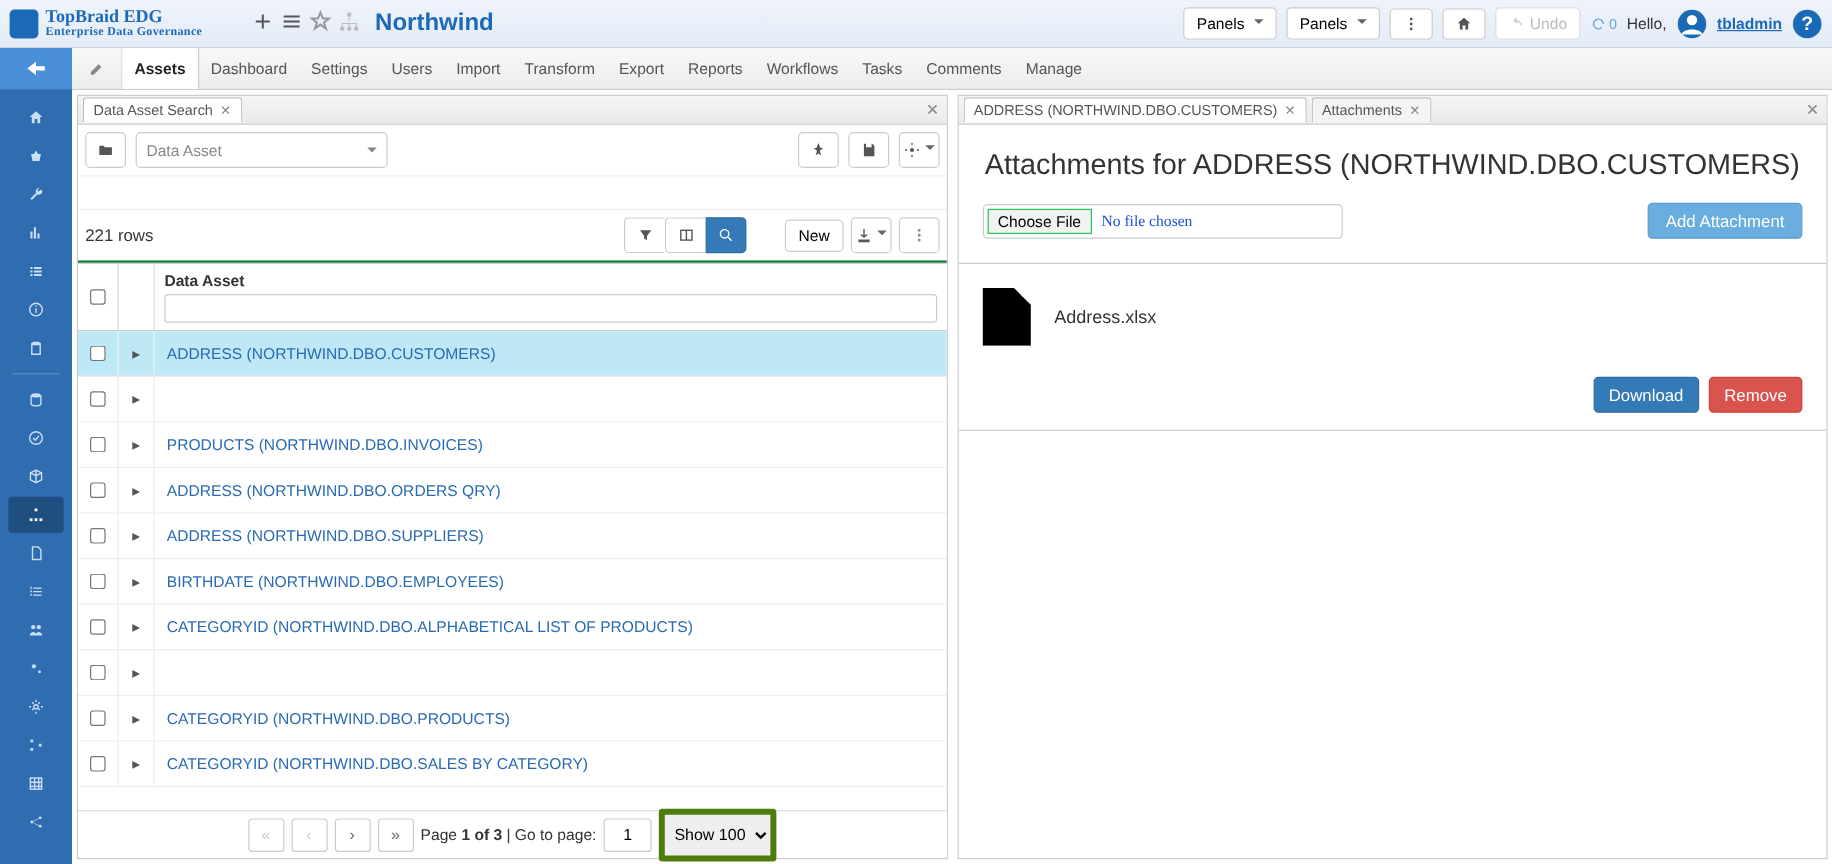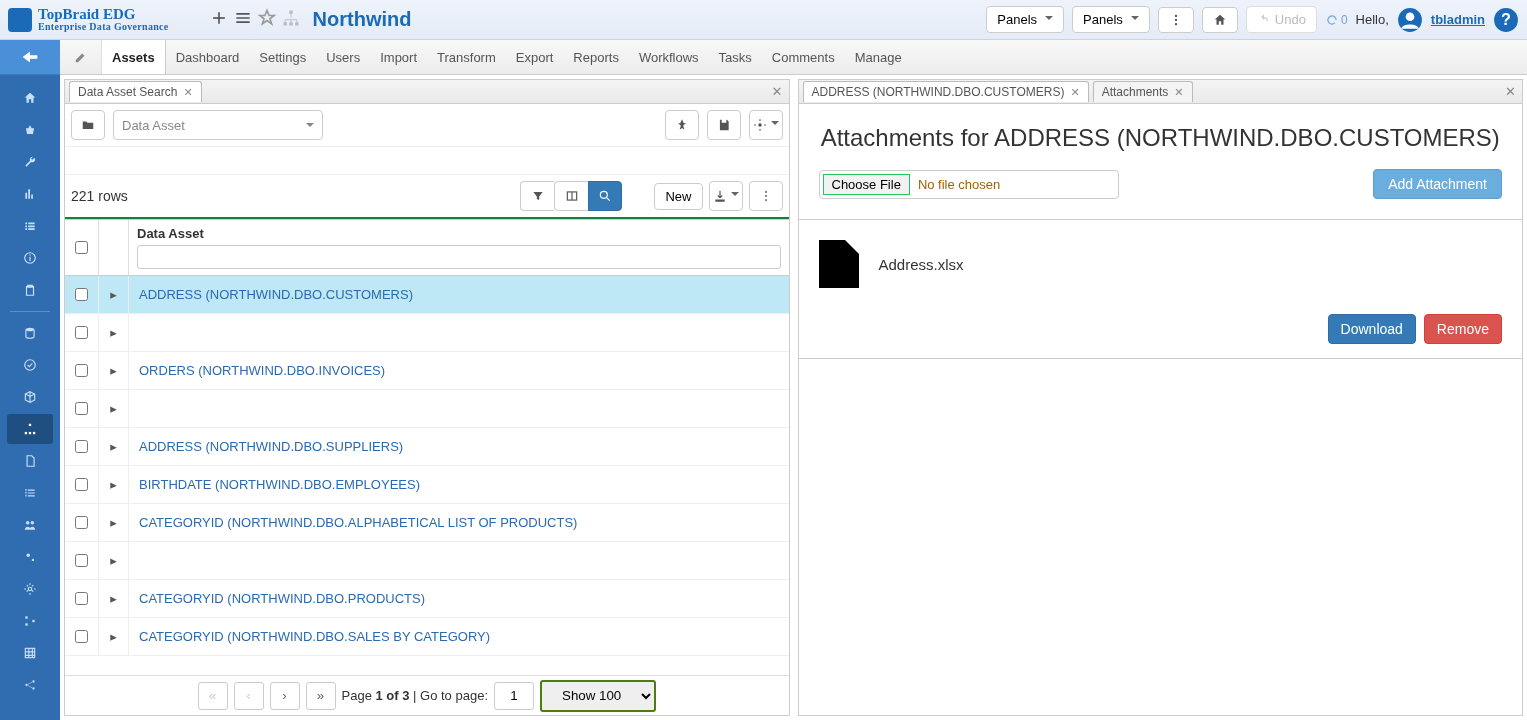--- a/index.html
+++ b/index.html
@@ -72,29 +72,29 @@
 .grid-row.selected{ background:#bfe8f6; }
 .gr-check{ width:34px; display:flex; align-items:center; justify-content:center; border-right:1px solid #eee; height:100%; }
 .gr-exp{ width:30px; display:flex; align-items:center; justify-content:center; border-right:1px solid #eee; height:100%; color:#555; cursor:pointer; }
 .gr-main{ flex:1; padding:0 10px; }
 .gr-main a{ color:#2a6ab3; text-decoration:none; cursor:pointer; }
 
 .pager { height:40px; border-top:1px solid #ddd; display:flex; align-items:center; justify-content:center; gap:6px; background:#fff; }
 .pg-btn{ width:30px; height:28px; border:1px solid #ccc; border-radius:3px; background:#fff; display:flex;align-items:center;justify-content:center; cursor:pointer; color:#666; }
 .pg-btn.disabled{ color:#ccc; }
 .pg-input{ width:40px; height:28px; border:1px solid #ccc; border-radius:3px; text-align:center; }
-.pg-select{ height:32px; border:2px solid #4d7c0f; border-radius:3px; padding:0 16px; }
+.pg-select{ height:44px; border:5px solid #4d7c0f; border-radius:3px; padding:0 4px; }
 
 
 .att-body { padding:12px 20px; overflow:auto; flex:1; }
 .att-title { text-align:center; font-size:24px; color:#333; margin:6px 0 16px; line-height:1.3; }
 .file-row { display:flex; align-items:center; gap:20px; justify-content:space-between; margin-bottom:20px; }
 .file-picker { display:flex; align-items:center; border:1px solid #ccc; border-radius:4px; padding:3px 6px 3px 3px; gap:8px; width:300px; }
 .file-picker button{ border:1px solid #22c55e; background:#f2f2f2; padding:2px 8px; font-size:13px; cursor:pointer; }
-.file-picker span{ color:#a16207; }
+.file-picker span{ color:#1d4ed8;font-family:Liberation Serif, serif; }
 .btn-blue-lt{ background:#6aaee0; color:#fff; border:1px solid #5c9ed0; border-radius:4px; padding:6px 14px; font-size:14px; cursor:pointer; }
 .att-divider{ border-top:1px solid #ccc; margin:10px -20px 20px; }
 .att-item { display:flex; align-items:center; gap:20px; }
 .file-ico { width:40px; height:48px; background:#000; position:relative; }
 .file-ico::before{ content:""; position:absolute; right:-1px; top:-1px; border:8px solid #fff; border-left-color:transparent; border-bottom-color:transparent; }
 .att-name{ font-size:15px; color:#333; }
 .att-actions{ display:flex; justify-content:flex-end; gap:8px; margin-top:26px; }
 .btn-blue{ background:#337ab7; color:#fff; border:1px solid #2e6da4; border-radius:4px; padding:6px 12px; font-size:14px; cursor:pointer; }
 .btn-red{ background:#d9534f; color:#fff; border:1px solid #d43f3a; border-radius:4px; padding:6px 12px; font-size:14px; cursor:pointer; }
 
@@ -420,27 +420,28 @@
               <div class="gr-check">
                 <input type="checkbox" style="">
               </div>
               <div class="gr-exp">▸</div>
             </div>
             <div class="grid-row">
               <div class="gr-check">
                 <input type="checkbox" style="">
               </div>
               <div class="gr-exp">▸</div>
-              <div class="gr-main"><a>ORDERS (NORTHWIND.DBO.INVOICES)</a></div>
-            </div>
-            <div class="grid-row">
-              <div class="gr-check">
-                <input type="checkbox" style="">
-              </div>
-              <div class="gr-exp">▸</div>
+              <div class="gr-main"><a>PRODUCTS (NORTHWIND.DBO.INVOICES)</a></div>
+            </div>
+            <div class="grid-row">
+              <div class="gr-check">
+                <input type="checkbox" style="">
+              </div>
+              <div class="gr-exp">▸</div>
+              <div class="gr-main"><a>ADDRESS (NORTHWIND.DBO.ORDERS QRY)</a></div>
             </div>
             <div class="grid-row">
               <div class="gr-check">
                 <input type="checkbox" style="">
               </div>
               <div class="gr-exp">▸</div>
               <div class="gr-main"><a>ADDRESS (NORTHWIND.DBO.SUPPLIERS)</a></div>
             </div>
             <div class="grid-row">
               <div class="gr-check">

